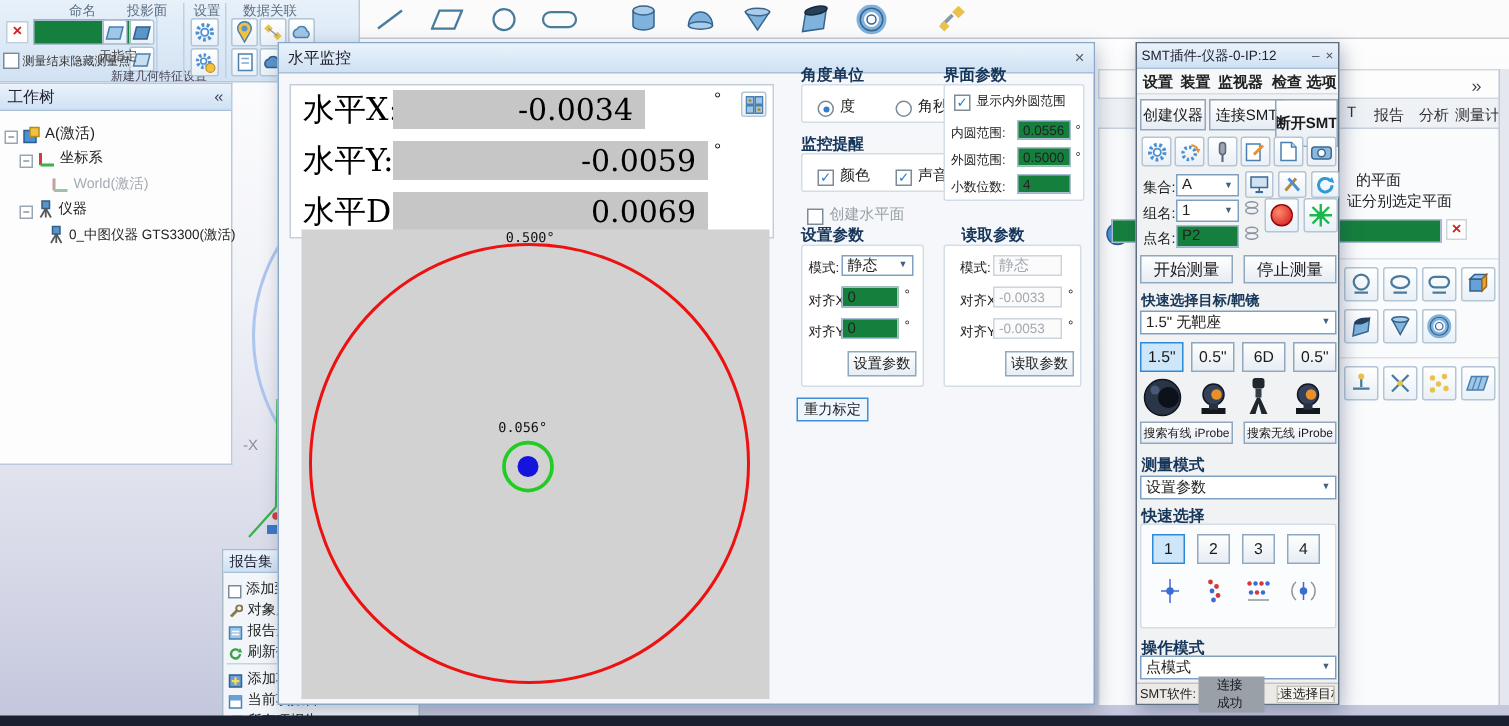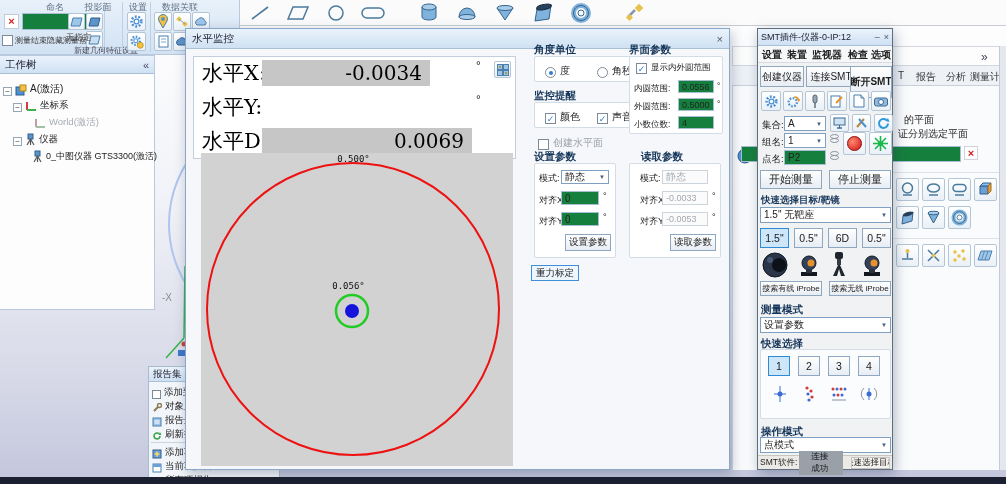--- a/index.html
+++ b/index.html
@@ -396,20 +396,21 @@
     <div class="titlebar" style="height:20px;padding:0 6px;justify-content:space-between;">
       <span>水平监控</span>
       <span style="font-size:11px;color:#556;">×</span>
     </div>
 
     <div class="abs" style="left:7px;top:27px;width:323px;height:103px;background:#fff;border:1px solid #c2cedb;">
       <span class="abs ro-label" style="left:8px;top:2px;">水平X:</span>
       <div class="abs ro-box" style="left:68px;top:3px;width:168px;height:26px;">-0.0034</div>
       <span class="abs" style="left:282px;top:2px;font-size:12px;">°</span>
       <span class="abs ro-label" style="left:8px;top:36px;">水平Y:</span>
+      <div class="abs ro-box" style="left:68px;top:37px;width:210px;height:26px;">-0.0059</div>
       <span class="abs" style="left:282px;top:36px;font-size:12px;">°</span>
       <span class="abs ro-label" style="left:8px;top:70px;">水平D:</span>
       <div class="abs ro-box" style="left:68px;top:71px;width:210px;height:26px;">0.0069</div>
       <div class="abs ibtn" style="left:300px;top:4px;width:17px;height:17px;">
         <svg width="12" height="12" viewBox="0 0 12 12">
             <rect x="0.5" y="0.5" width="5" height="5" fill="#9ec6e8" stroke="#4a7fae"></rect>
             <rect x="6.5" y="0.5" width="5" height="5" fill="#9ec6e8" stroke="#4a7fae"></rect>
             <rect x="0.5" y="6.5" width="5" height="5" fill="#9ec6e8" stroke="#4a7fae"></rect>
             <rect x="6.5" y="6.5" width="5" height="5" fill="#9ec6e8" stroke="#4a7fae"></rect>
             <circle cx="3" cy="3" r="1" fill="#b8860b"></circle>

